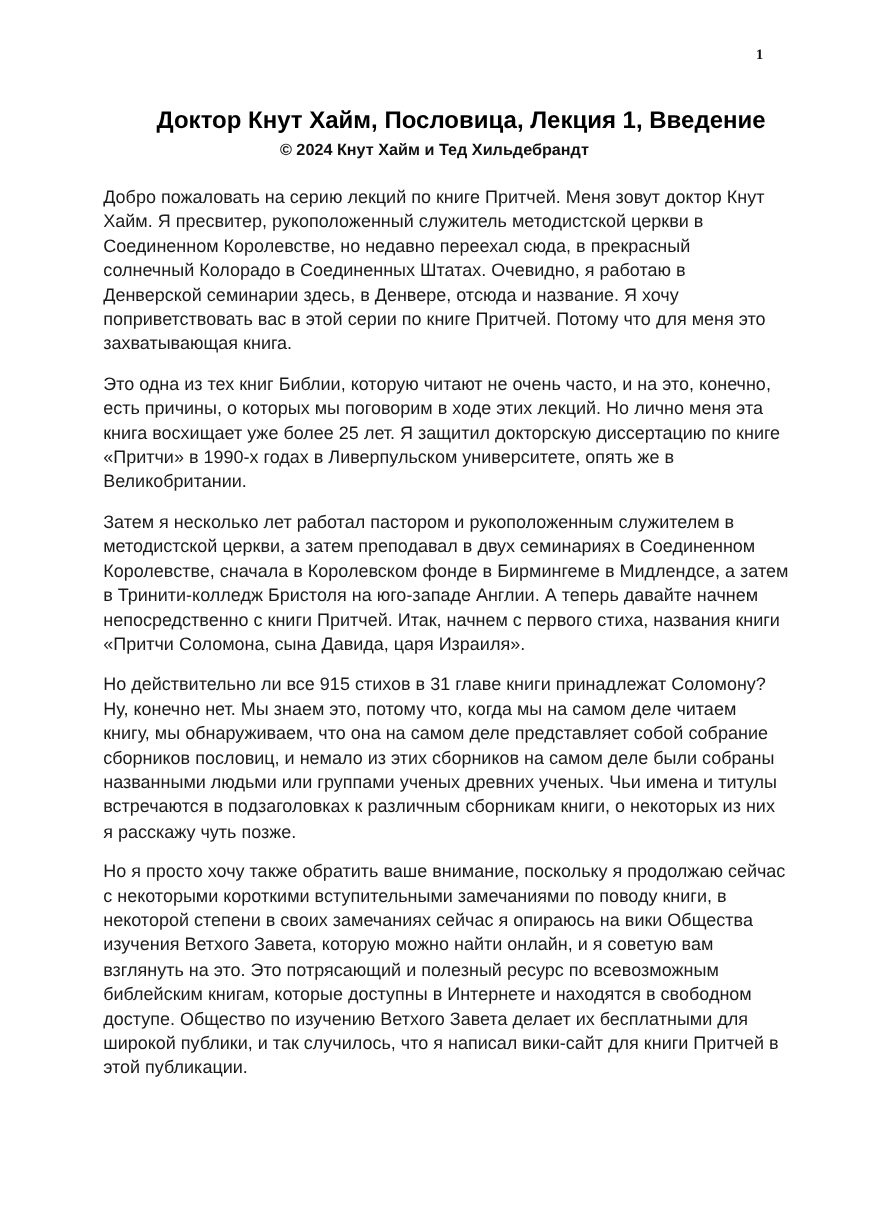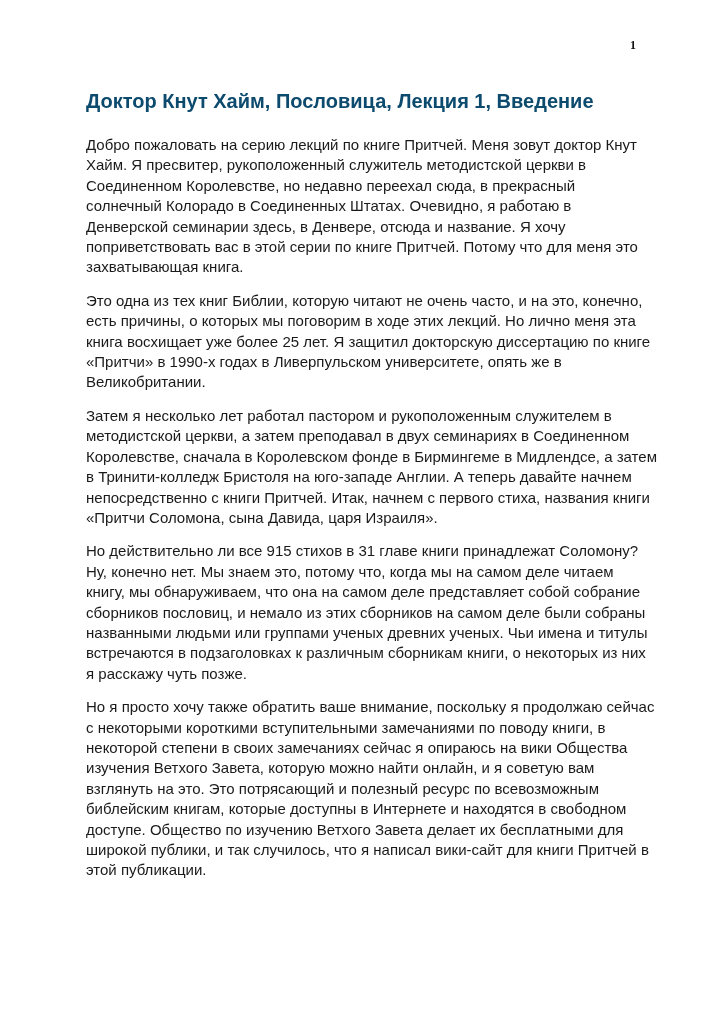--- a/index.html
+++ b/index.html
@@ -23,25 +23,25 @@
     font-family: "Liberation Serif", "DejaVu Serif", serif;
     font-weight: bold;
     font-size: 12px;
     color: #111111;
   }
   .content {
     padding: 88px 70px 0 86px;
   }
   .doc-title {
     margin: 0;
-    text-align: left;
+    text-align: right;
     font-size: 20px;
     line-height: 26px;
     font-weight: bold;
-    color: #0c4a6e;
+    color: #000000;
     
     padding-right: 16px;
   }
   .doc-copyright {
     margin: 2px 0 0 0;
     text-align: center;
     font-size: 13.5px;
     line-height: 18px;
     font-weight: bold;
     color: #111111;
@@ -62,20 +62,21 @@
 <body>
 
 <div class="page">
 
   <div class="page-number">1</div>
 
   <div class="content">
 
     <h1 class="doc-title">Доктор Кнут Хайм, Пословица, Лекция 1, Введение</h1>
 
+    <div class="doc-copyright">© 2024 Кнут Хайм и Тед Хильдебрандт</div>
 
     <div class="body-text">
       <p>Добро пожаловать на серию лекций по книге Притчей. Меня зовут доктор Кнут
 Хайм. Я пресвитер, рукоположенный служитель методистской церкви в
 Соединенном Королевстве, но недавно переехал сюда, в прекрасный
 солнечный Колорадо в Соединенных Штатах. Очевидно, я работаю в
 Денверской семинарии здесь, в Денвере, отсюда и название. Я хочу
 поприветствовать вас в этой серии по книге Притчей. Потому что для меня это
 захватывающая книга.</p>
       <p>Это одна из тех книг Библии, которую читают не очень часто, и на это, конечно,

